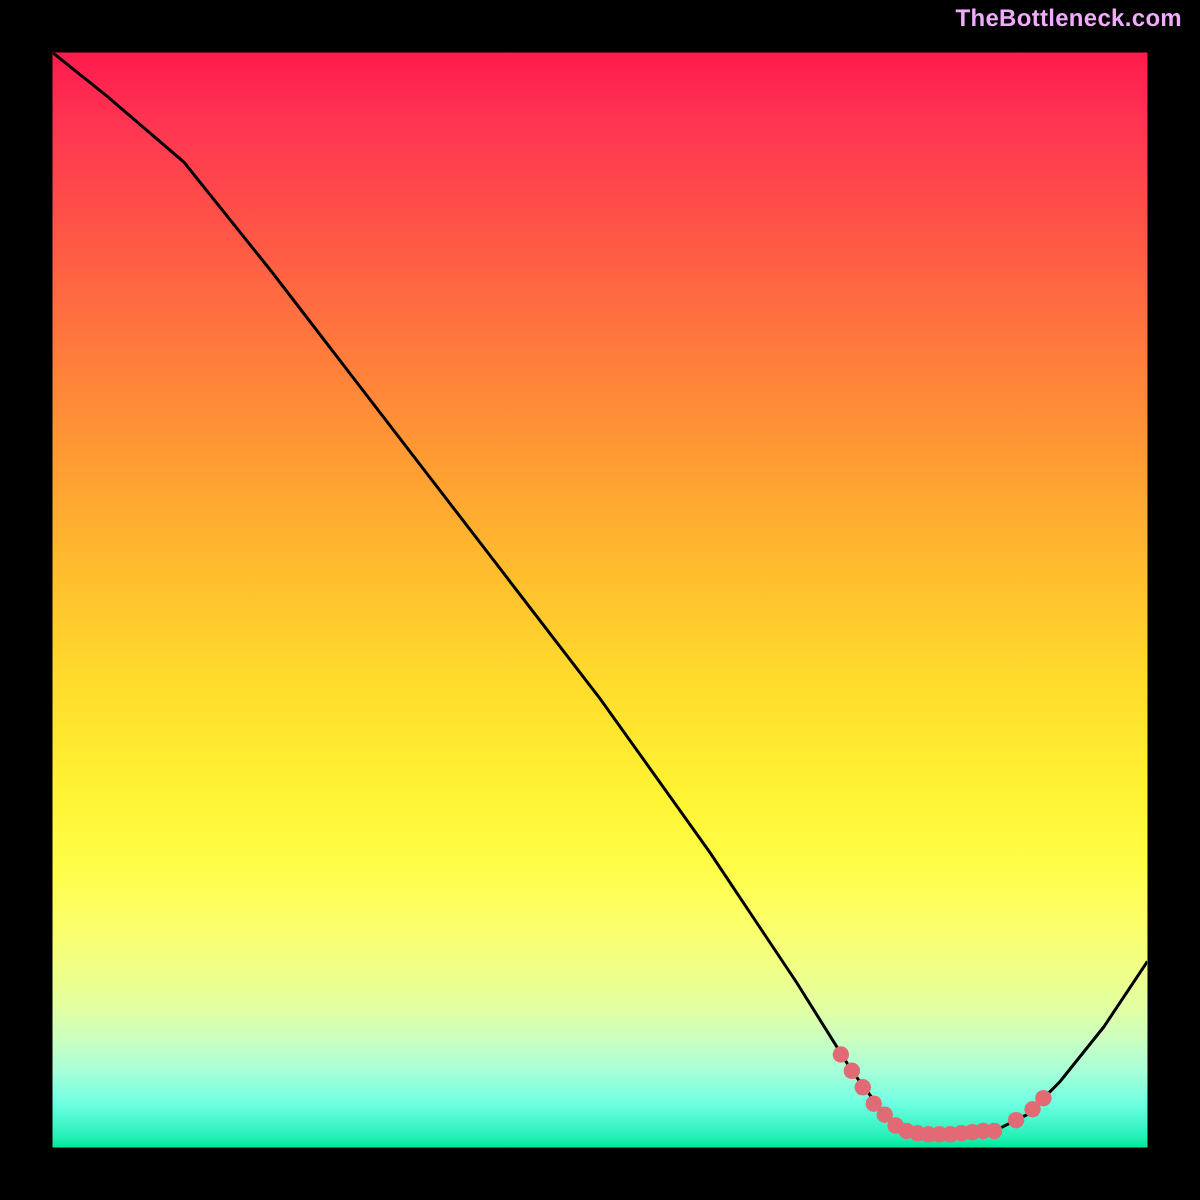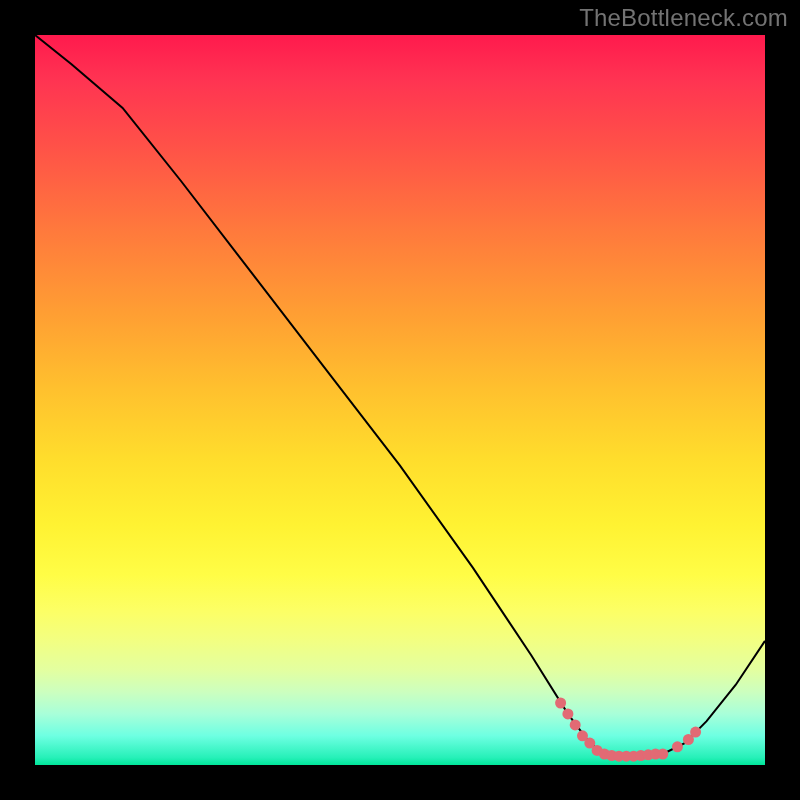--- a/index.html
+++ b/index.html
@@ -13,23 +13,23 @@
   }
   .container {
     position: relative;
     width: 800px;
     height: 800px;
   }
   .watermark {
     position: absolute;
     top: 4px;
     right: 12px;
-    font-size: 24px;
-    color: #737373;
-    font-weight: 400;
+    font-size: 16px;
+    color: #f0abfc;
+    font-weight: 700;
     letter-spacing: 0.2px;
   }
   .plot-area {
     position: absolute;
     left: 35px;
     top: 35px;
     width: 730px;
     height: 730px;
     background: linear-gradient(to bottom,
       #ff1a4d 0%,

